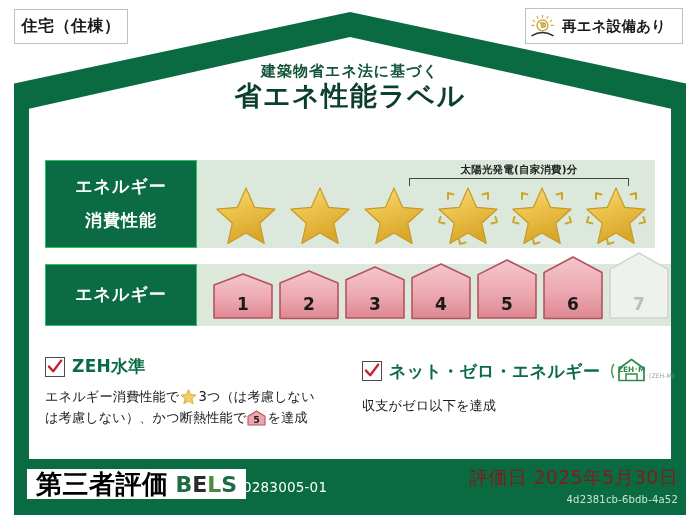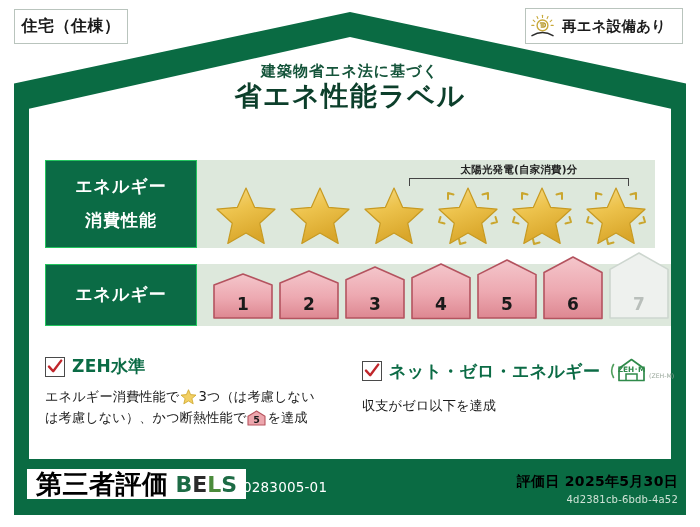--- a/index.html
+++ b/index.html
@@ -214,21 +214,21 @@
     font-size: 13.5px; color: #ffffff;
     letter-spacing: 0.2px; z-index: 7;
   }
 
   .footer-right {
     position: absolute;
     right: 22px; bottom: 22px;
     text-align: right; z-index: 7;
   }
   .footer-right .date {
-    font-size: 14px; color: #000000; font-weight: bold;
+    font-size: 19px; color: #7f1d1d; font-weight: normal;
     letter-spacing: 0.3px; display: block;
   }
   .footer-right .hash {
     margin-top: 3px;
     font-size: 10px; color: #cfe3d6;
     letter-spacing: 0.2px; display: block;
   }
 </style>
 </head>
 <body>

